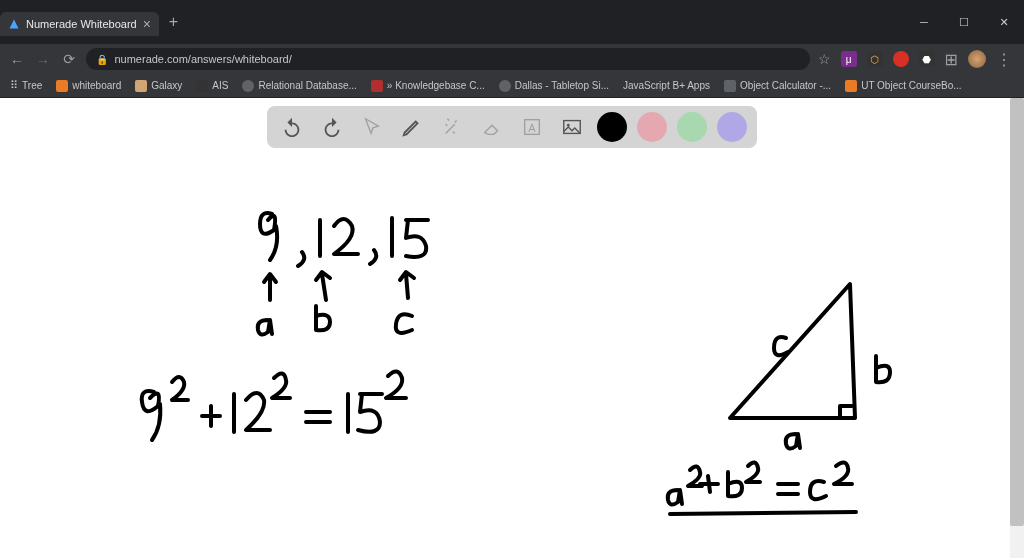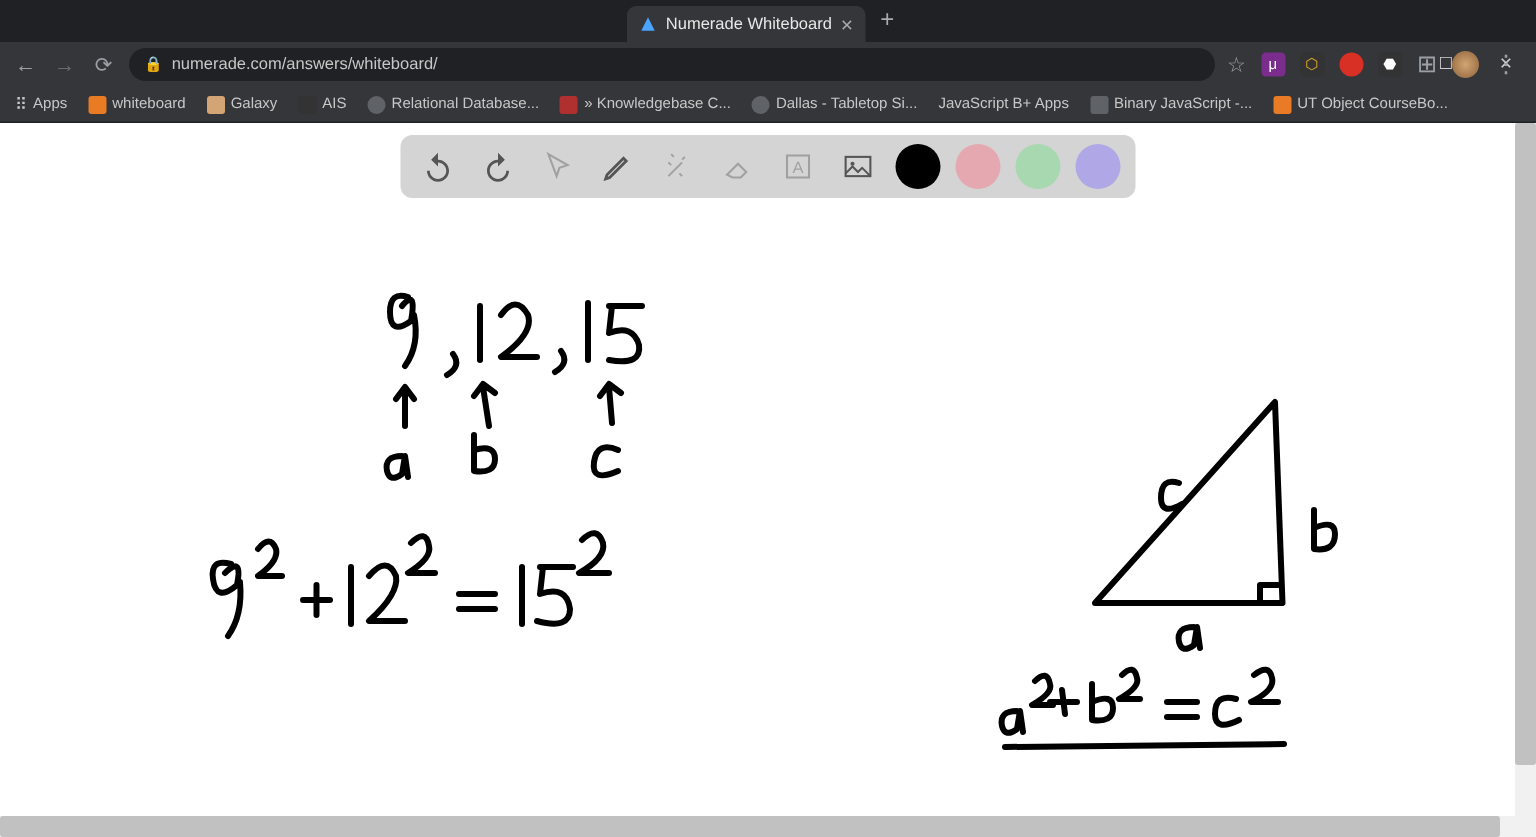--- a/index.html
+++ b/index.html
@@ -6,26 +6,25 @@
     body {
       font-family: 'Segoe UI', Arial, sans-serif;
       background: #fff;
       width: 1024px;
       height: 558px;
       overflow: hidden;
       position: relative;
     }
     .titlebar {
       background: #202124;
-      height: 28px;
+      height: 44px;
       display: flex;
       align-items: center;
       color: #c7c7c7;
       font-size: 11px;
-      flex-direction: column;
     }
     .tab-area {
       display: flex;
       align-items: center;
       height: 100%;
     }
     .tab {
       background: #35363a;
       border-radius: 6px 6px 0 0;
       height: 24px;
@@ -188,21 +187,21 @@
     <div class="ext-icon" style="background:#333;color:#fff">⬣</div>
     <span style="color:#9aa0a6">⊞</span>
     <div class="avatar"></div>
     <span style="color:#9aa0a6">⋮</span>
   </div>
 </div>
 
 <div class="bookmarks">
   <div class="bm-item">
     <span style="font-size:11px">⠿</span>
-    <span>Apps</span>
+    <span>Tree</span>
   </div>
   <div class="bm-item">
     <div class="bm-icon" style="background:#e87b23"></div>
     <span>whiteboard</span>
   </div>
   <div class="bm-item">
     <div class="bm-icon" style="background:#d4a574"></div>
     <span>Galaxy</span>
   </div>
   <div class="bm-item">
@@ -219,21 +218,21 @@
   </div>
   <div class="bm-item">
     <div class="bm-icon" style="background:#5f6368;border-radius:50%"></div>
     <span>Dallas - Tabletop Si...</span>
   </div>
   <div class="bm-item">
     <span>JavaScript B+ Apps</span>
   </div>
   <div class="bm-item">
     <div class="bm-icon" style="background:#5f6368"></div>
-    <span>Binary JavaScript -...</span>
+    <span>Object Calculator -...</span>
   </div>
   <div class="bm-item">
     <div class="bm-icon" style="background:#e87b23"></div>
     <span>UT Object CourseBo...</span>
   </div>
 </div>
 
 <div class="content">
 
   <div class="toolbar">

